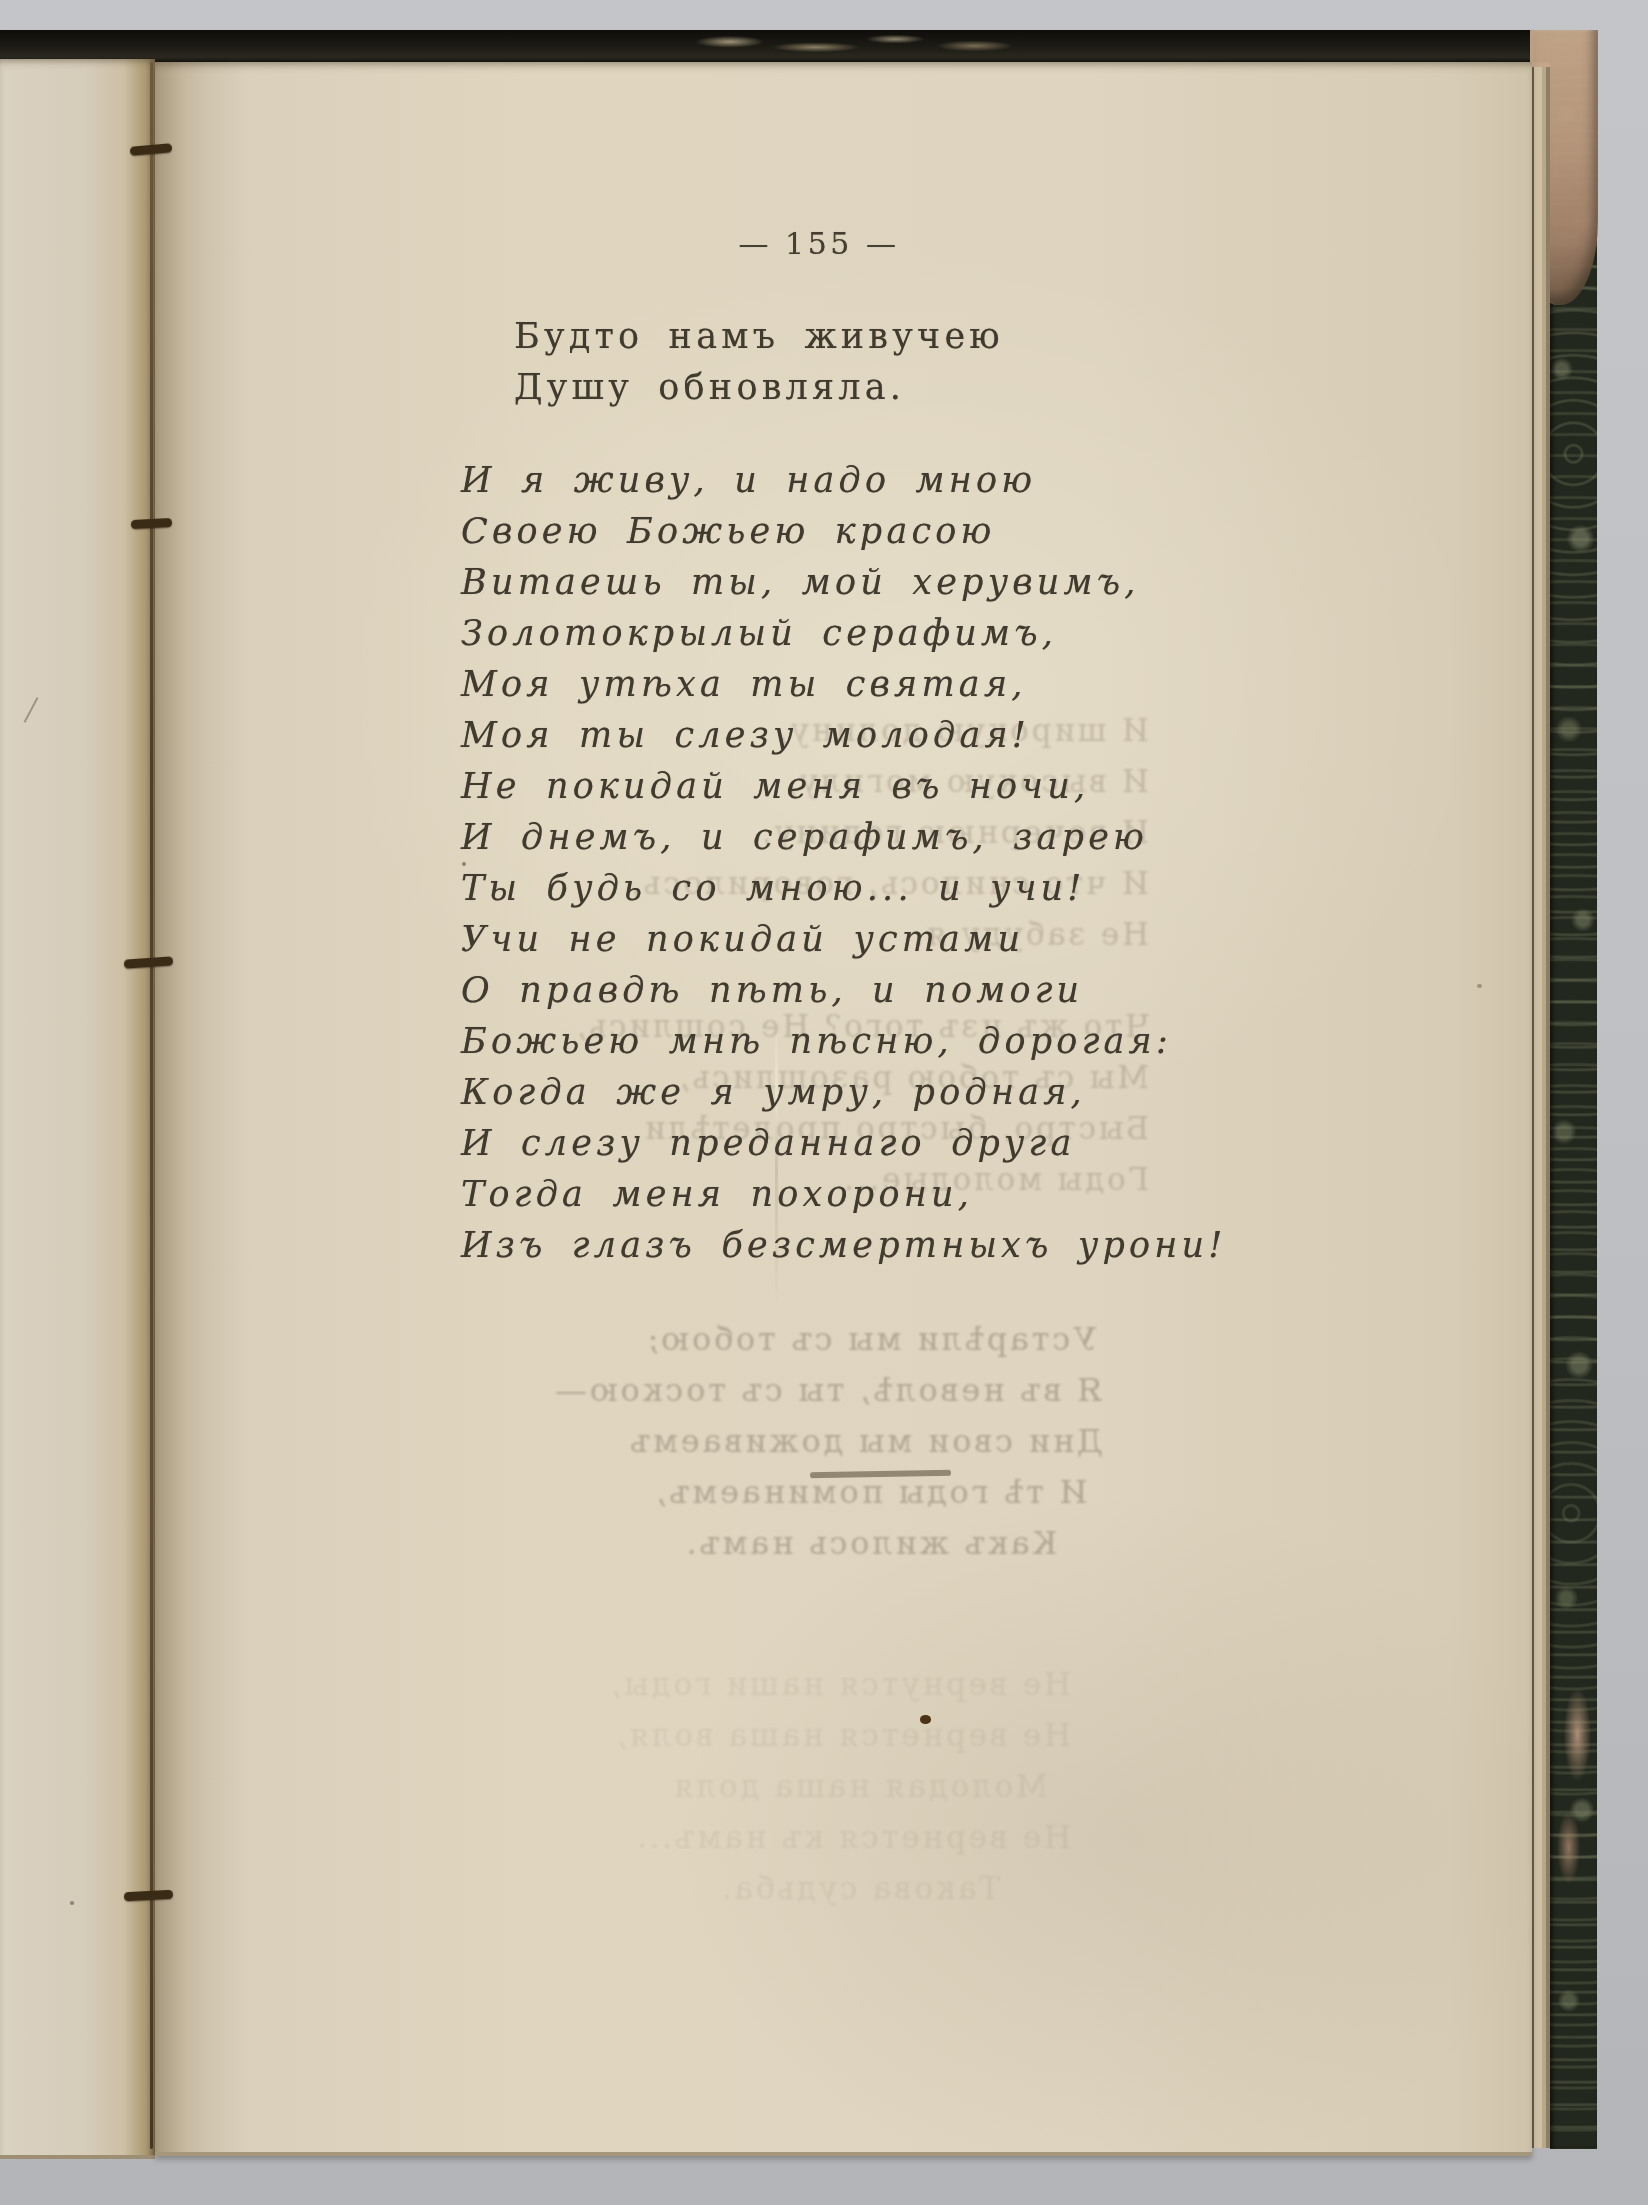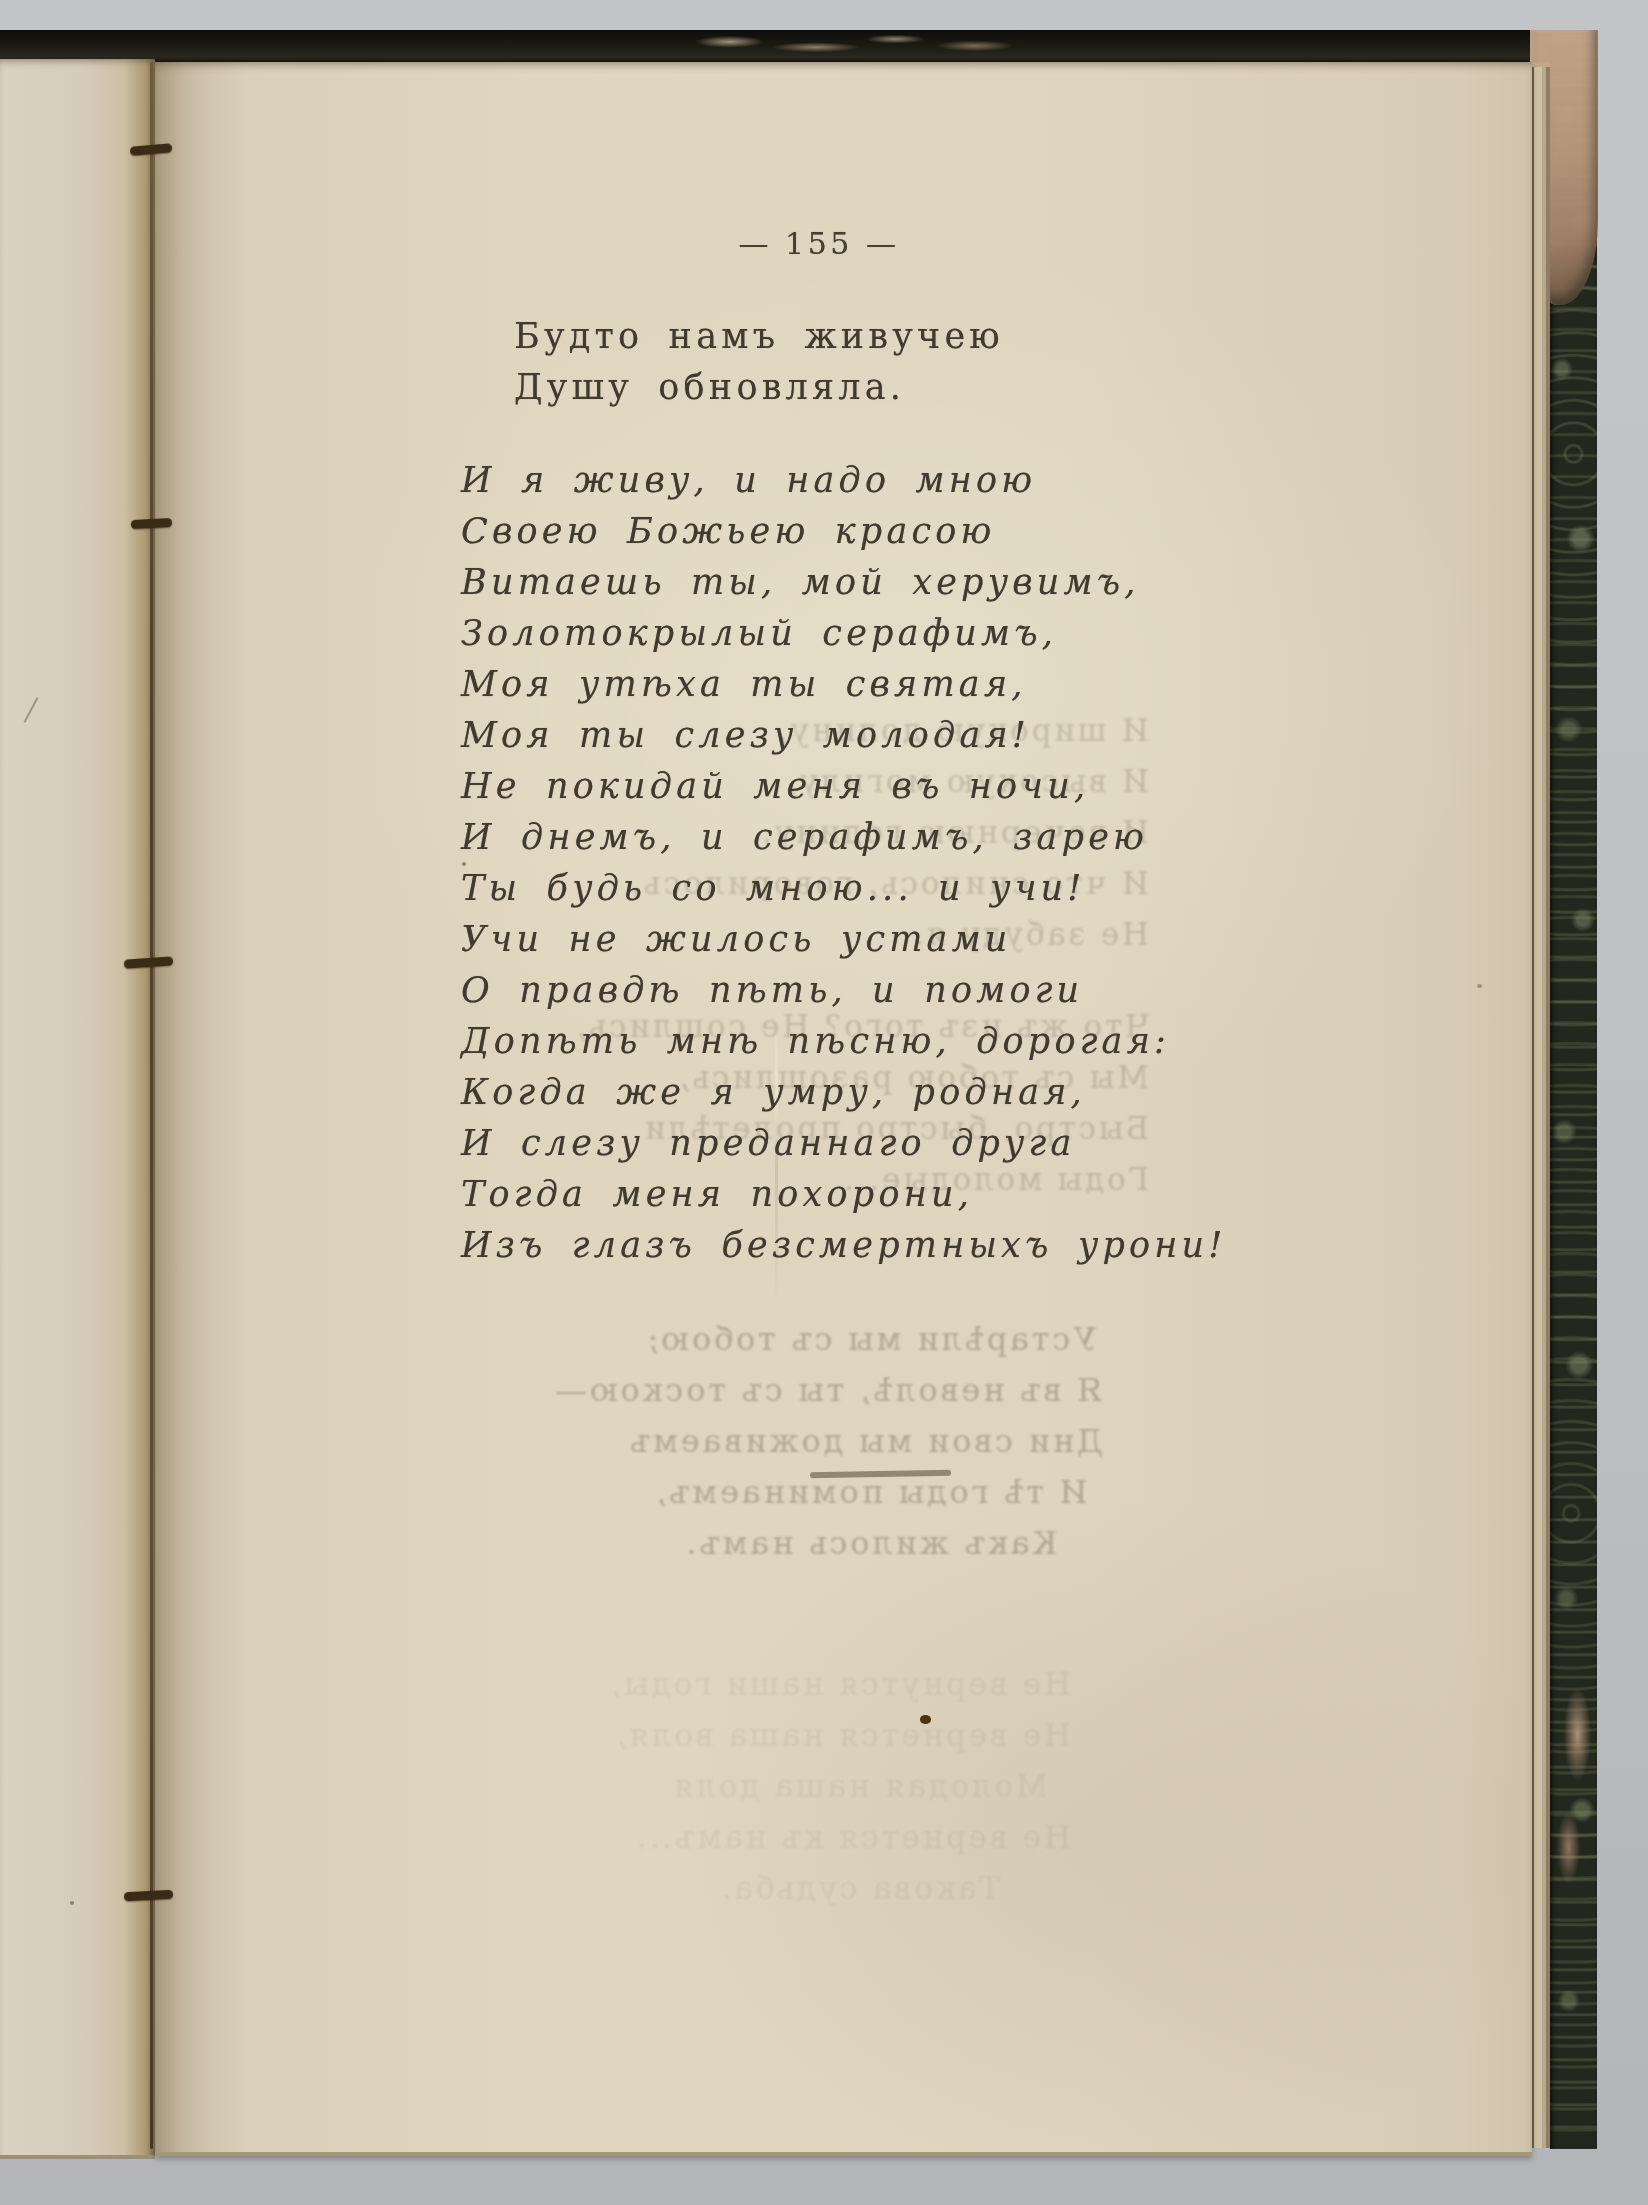--- a/index.html
+++ b/index.html
@@ -215,23 +215,23 @@
       <div class="stanza">
         <div class="pline">И я живу, и надо мною</div>
         <div class="pline">Своею Божьею красою</div>
         <div class="pline">Витаешь ты, мой херувимъ,</div>
         <div class="pline">Золотокрылый серафимъ,</div>
         <div class="pline">Моя утѣха ты святая,</div>
         <div class="pline">Моя ты слезу молодая!</div>
         <div class="pline">Не покидай меня въ ночи,</div>
         <div class="pline">И днемъ, и серафимъ, зарею</div>
         <div class="pline">Ты будь со мною... и учи!</div>
-        <div class="pline">Учи не жилось устами</div>
+        <div class="pline">Учи не покидай устами</div>
         <div class="pline">О правдѣ пѣть, и помоги</div>
-        <div class="pline">Допѣть мнѣ пѣсню, дорогая:</div>
+        <div class="pline">Божьею мнѣ пѣсню, дорогая:</div>
         <div class="pline">Когда же я умру, родная,</div>
         <div class="pline">И слезу преданнаго друга</div>
         <div class="pline">Тогда меня похорони,</div>
         <div class="pline">Изъ глазъ безсмертныхъ урони!</div>
       </div>
     </div>
   </div>
 
   <div class="thread"></div>
   <div class="knot k1"></div>

